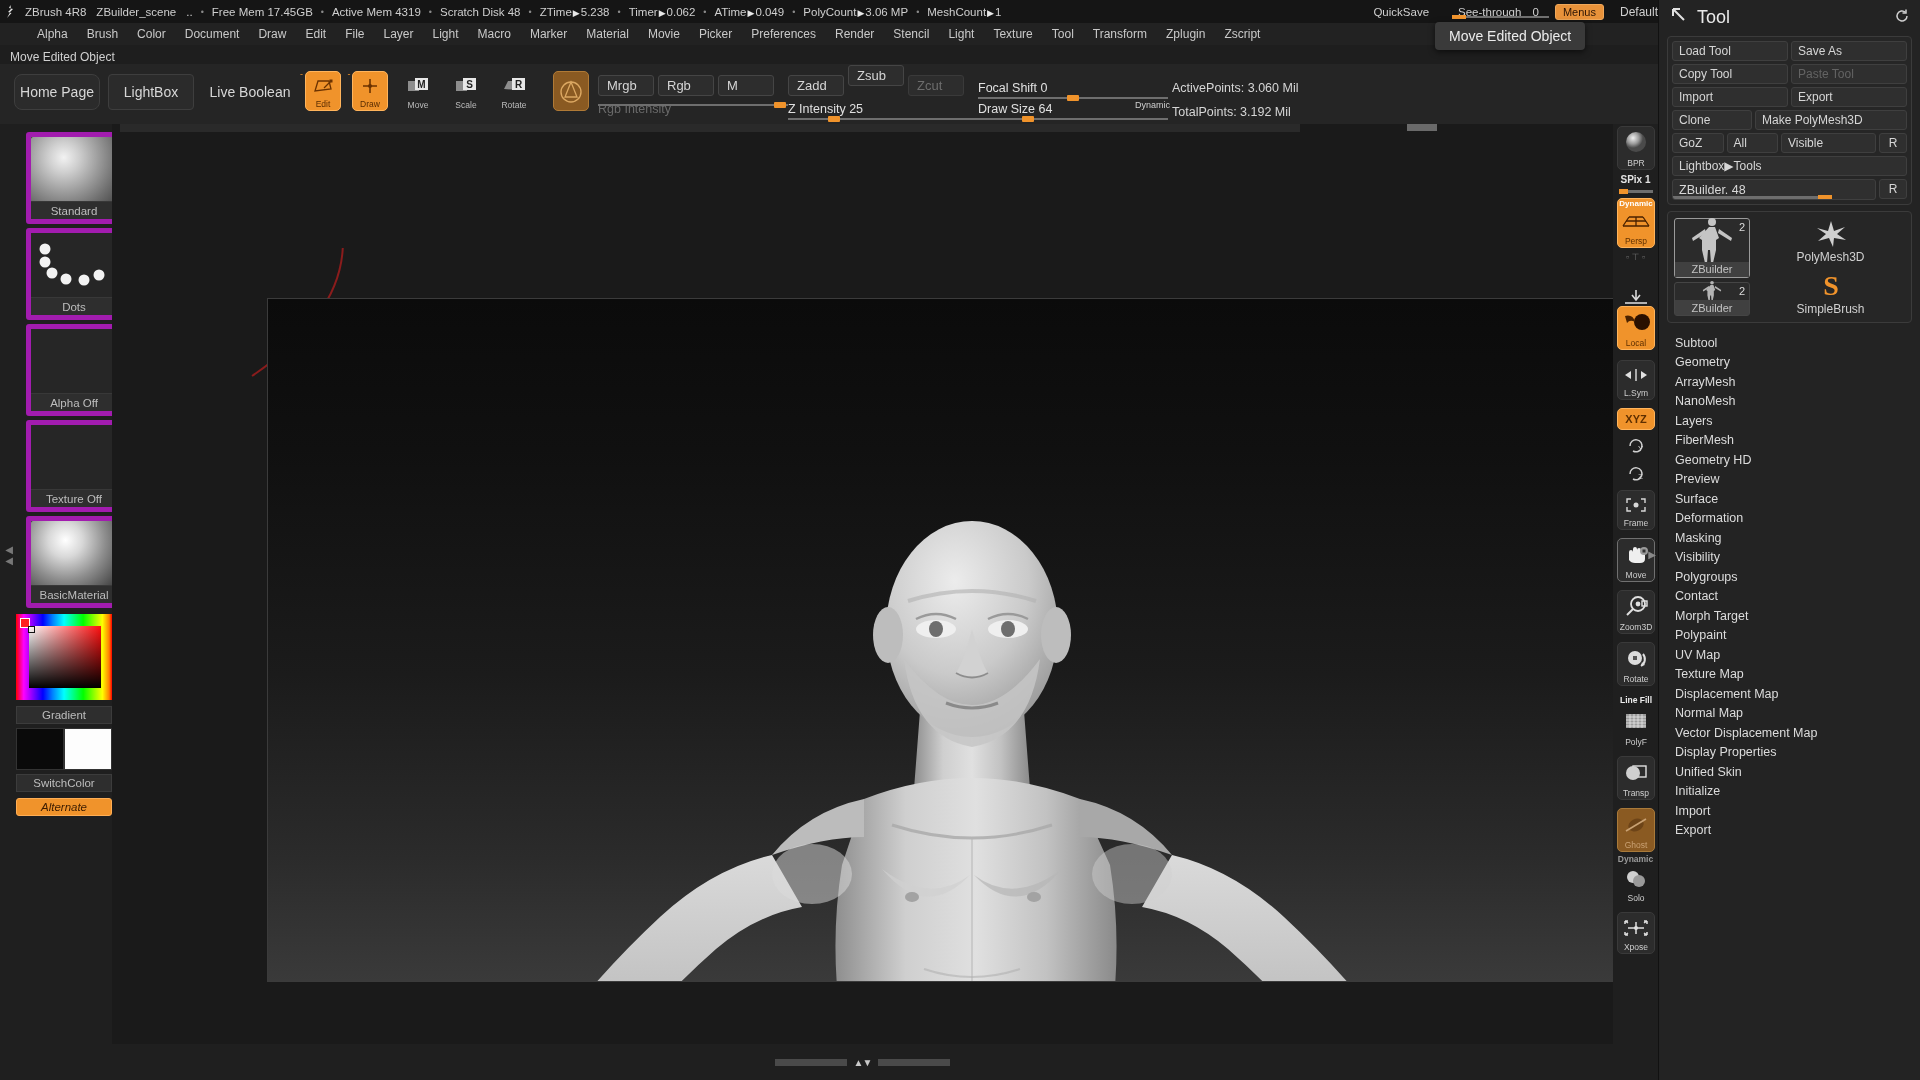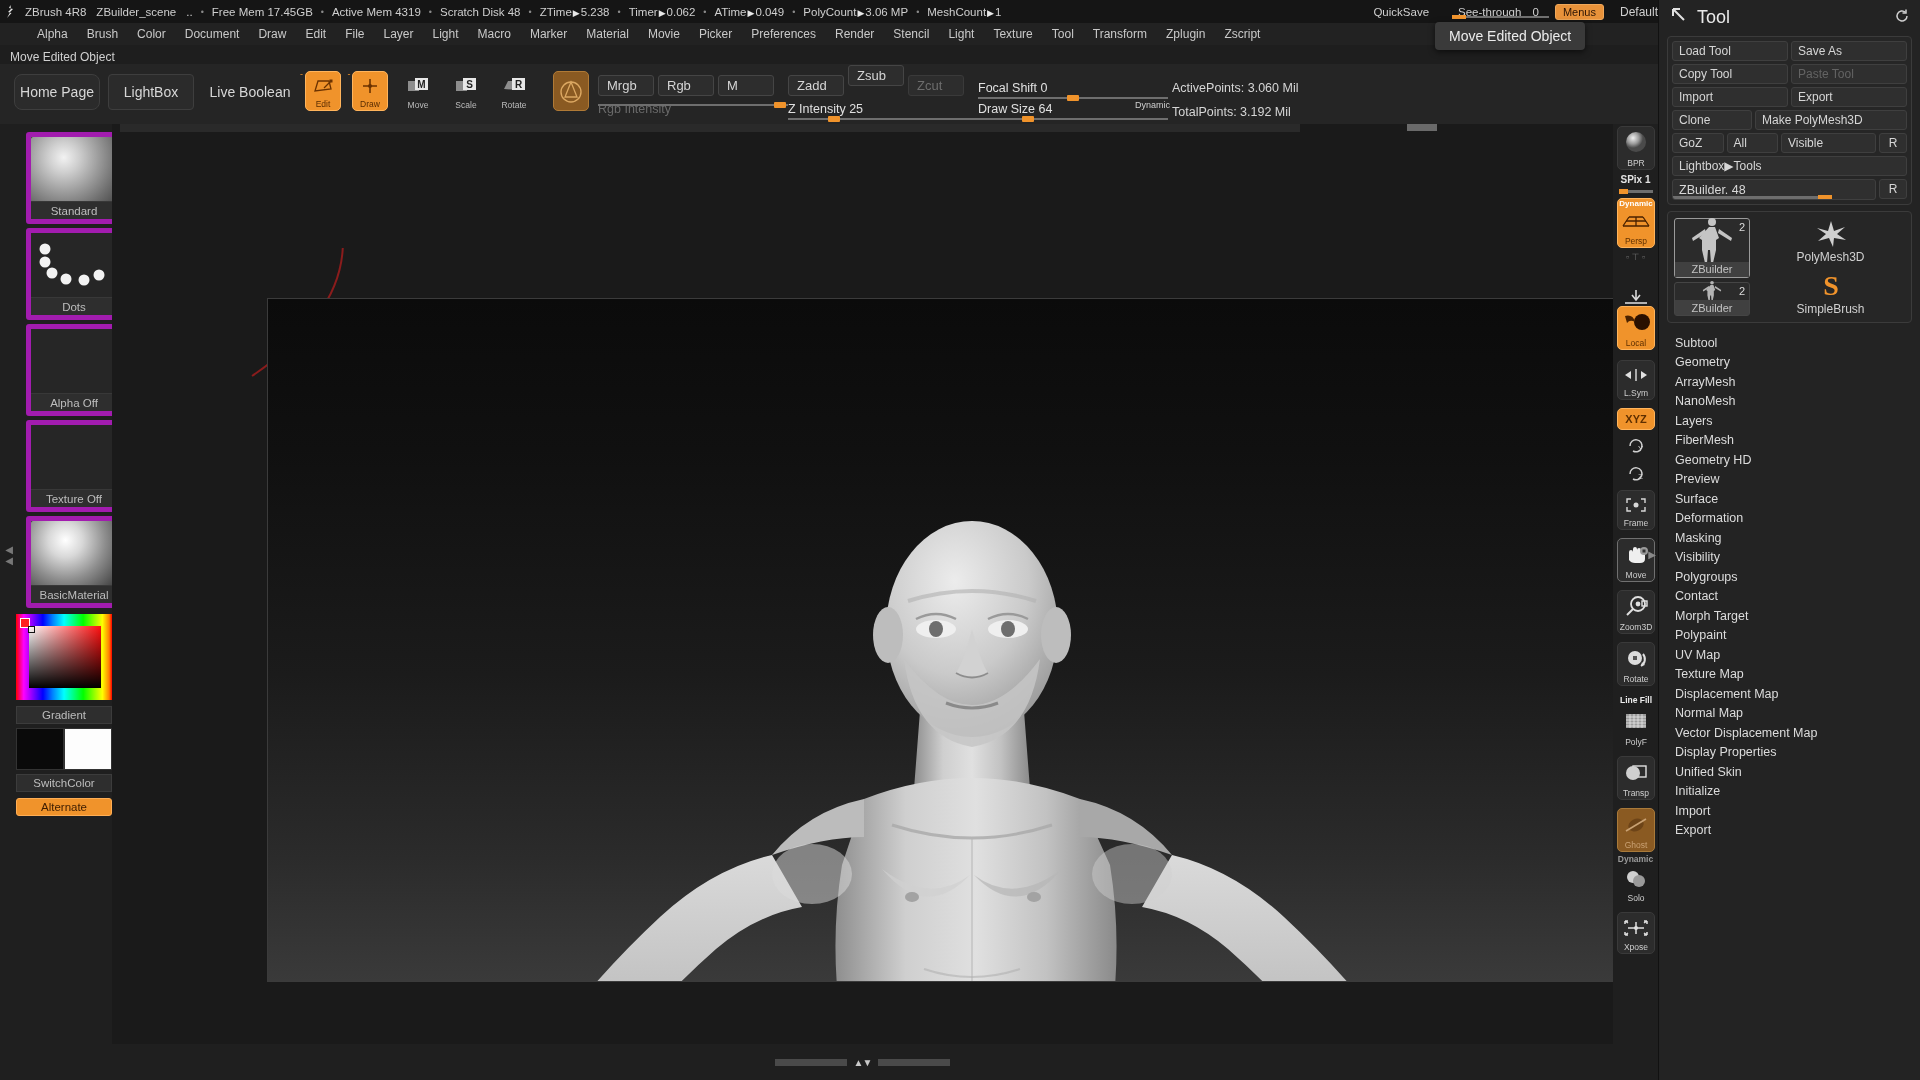--- a/index.html
+++ b/index.html
@@ -436,21 +436,21 @@
       <div class="cp-inner"></div>
       <div class="cp-marker"></div>
       <div class="cp-marker2"></div>
     </div>
     <div class="fullbtn" style="top:582px;">Gradient</div>
     <div class="bw" style="top:604px;">
       <div class="b"></div>
       <div class="w"></div>
     </div>
     <div class="fullbtn" style="top:650px;">SwitchColor</div>
-    <div class="fullbtn accent" style="top:674px; border-radius:3px;">Alternate</div>
+    <div class="fullbtn accent" style="top:674px; border-radius:3px;font-style:italic;">Alternate</div>
 
     <div class="trayarrow" style="left:4px; top:420px;">◀<br>◀</div>
   </div>
 
   <div class="canvaswrap">
 
     <div style="position:absolute;left:8px;top:0;width:1180px;height:8px;background:#2a2a2a;"></div>
     <div style="position:absolute;left:1295px;top:0;width:30px;height:7px;background:#6a6a6a;"></div>
 
     <svg class="redarc" viewBox="0 0 160 140">

